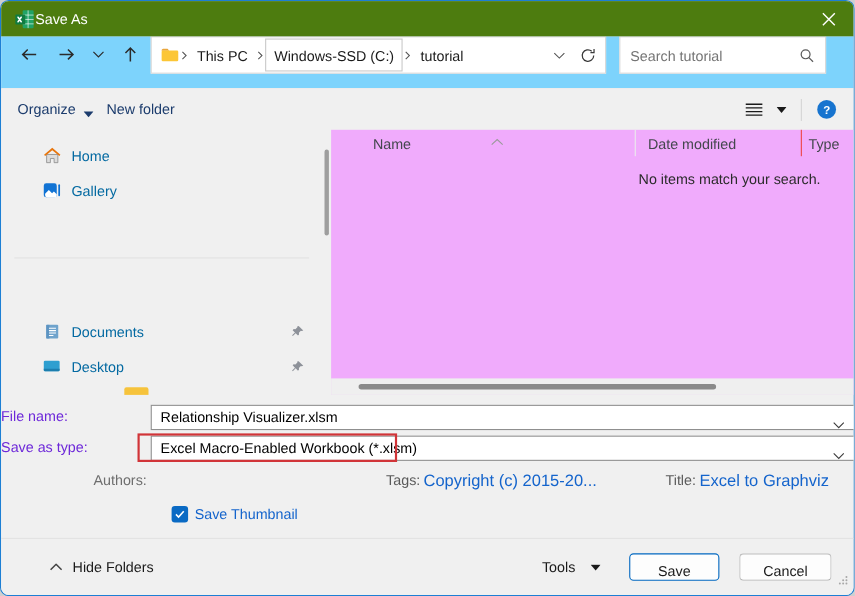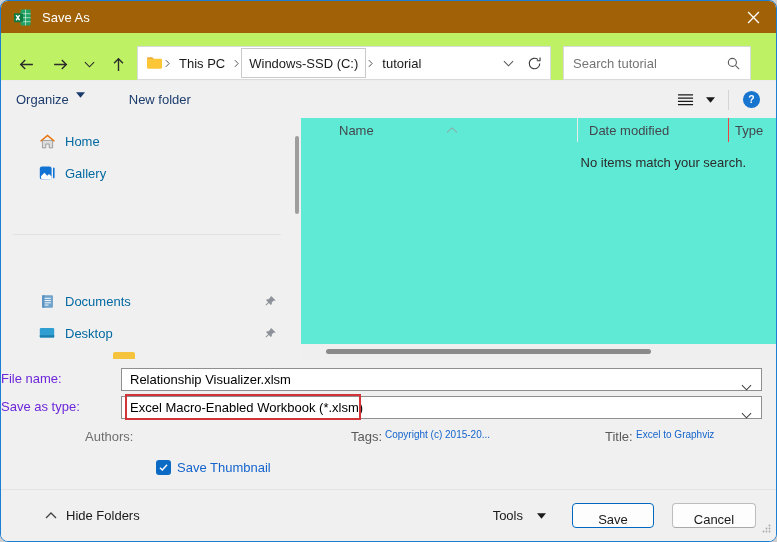--- a/index.html
+++ b/index.html
@@ -5,31 +5,31 @@
   * { margin:0; padding:0; box-sizing:border-box; }
   html,body { background:#cfcfcf; }
   body { font-family:"Liberation Sans", sans-serif; }
   .window{
     position:relative; width:777px; height:542px; margin:0 auto;
     background:#f0f0f0; border:1px solid #1d7fd4; border-radius:8px;
     overflow:hidden;
   }
   
   .titlebar{
-    height:32px; background:#a16207; display:flex; align-items:center;
-    padding-left:12px; gap:10px; position:relative;
+    height:32px; background:#4d7c0f; display:flex; align-items:center;
+    padding-left:12px; position:relative;
   }
   .titlebar .title{ color:#fff; font-size:13px; }
   .close-btn{
     position:absolute; right:0; top:0; width:46px; height:32px;
     display:flex; align-items:center; justify-content:center; cursor:pointer;
   }
   
   .navrow{
-    height:48px; background:#bef264; display:flex; align-items:flex-end;
+    height:48px; background:#7dd3fc; display:flex; align-items:flex-start;
     padding-left:8px; border-bottom:1px solid #ececec;
   }
   .nav-btn{ height:32px; display:flex; align-items:center; justify-content:center; }
   .nav-btn.w34{ width:34px; } .nav-btn.w24{ width:24px; }
   .addressbar{
     margin-left:2px; width:414px; height:34px; background:#fff;
     border:1px solid #d9d9d9; display:flex; align-items:center; padding:0 3px;
   }
   .crumb{ font-size:13px; color:#1a1a1a; padding:0 7px; height:30px; display:flex; align-items:center; white-space:nowrap; }
   .crumb.boxed{ border:1px solid #c9c9c9; }
@@ -40,60 +40,60 @@
     margin-left:12px; width:188px; height:34px; background:#fff;
     border:1px solid #d9d9d9; display:flex; align-items:center; padding:0 9px;
   }
   .searchbox input{
     flex:1; border:none; outline:none; font-size:13px; min-width:0;
     font-family:"Liberation Sans", sans-serif; color:#1a1a1a; background:transparent;
   }
   .searchbox input::placeholder{ color:#757575; }
   
   .cmdbar{ height:37px; display:flex; align-items:center; padding:0 15px; background:#f0f0f0; }
-  .cmd-item{ display:flex; align-items:flex-start; gap:7px; color:#1c3c6d; font-size:13px; cursor:pointer; }
-  .cmd-item.newfolder{ margin-left:44px; }
+  .cmd-item{ display:flex; align-items:flex-end; gap:7px; color:#1c3c6d; font-size:13px; cursor:pointer; }
+  .cmd-item.newfolder{ margin-left:12px; }
   .cmd-right{ margin-left:auto; display:flex; align-items:center; }
   .cmd-divider{ width:1px; height:20px; background:#d4d4d4; margin:0 13px; }
   
   .content{ height:241px; display:flex; background:#f0f0f0; }
   .sidebar{ width:300px; position:relative; flex:none; }
   .side-item{
     position:absolute; left:0; width:290px; height:24px; display:flex;
     align-items:center; padding-left:37px; cursor:pointer;
   }
   .side-item .icon{ width:18px; display:flex; justify-content:center; margin-right:9px; }
   .side-item .lbl{ font-size:13px; color:#0369a1; }
   .side-item .pin{ margin-left:auto; margin-right:14px; display:flex; }
   .side-sep{ position:absolute; top:116px; left:12px; width:268px; height:1px; background:#e2e2e2; }
   .side-scroll{ position:absolute; right:2px; top:18px; width:4px; height:78px; background:#9e9e9e; border-radius:2px; }
   .side-partial{ position:absolute; left:112px; top:234px; width:22px; height:7px; background:#f6c33c; border-radius:2px 2px 0 0; }
-  .listpane{ flex:1; background:#5eead4; position:relative; }
+  .listpane{ flex:1; background:#f0abfc; position:relative; }
   .list-header{ height:24px; display:flex; align-items:center; }
   .col{ font-size:13px; color:#44474e; height:100%; display:flex; align-items:center; }
   .col-name{ width:277px; padding-left:38px; border-right:1px solid #ebebeb; }
   .col-date{ width:151px; padding-left:11px; border-right:1px solid #ef4444; }
   .col-type{ flex:1; padding-left:6px; }
   .sort-caret{ position:absolute; left:145px; top:1px; }
   .empty-msg{ position:absolute; top:37px; left:0; right:30px; text-align:right; font-size:13px; color:#2b2b2b; }
   .hscroll{ position:absolute; left:0; right:0; bottom:0; height:15px; background:#efefef; }
   .hscroll .thumb{ position:absolute; left:25px; top:5px; width:325px; height:5px; background:#8a8a8a; border-radius:3px; }
   
   .formpanel{ position:relative; height:130px; background:#f0f0f0; }
   .flabel{ position:absolute; left:0; width:123px; text-align:left; font-size:13px; color:#6d28d9; }
   .combo{
-    position:absolute; left:120px; width:641px; height:23px; background:#fff;
+    position:absolute; left:136px; width:641px; height:23px; background:#fff;
     border:1px solid #8f8f8f; display:flex; align-items:center; padding:0 26px 0 8px;
   }
   .combo .val{ font-size:13px; color:#000; white-space:nowrap; overflow:hidden; }
   .combo input{ border:none; outline:none; width:100%; font-size:13px; font-family:"Liberation Sans", sans-serif; }
   .combo .chev{ position:absolute; right:9px; top:8px; }
   .red-box{ position:absolute; left:124px; top:35px; width:236px; height:26px; border:2px solid #d13438; z-index:5; pointer-events:none; }
   .meta-label{ position:absolute; top:70px; font-size:13px; color:#6e6e6e; }
-  .meta-link{ position:absolute; top:70px; font-size:10px; color:#1464cc; cursor:pointer; white-space:nowrap;text-align:center; }
+  .meta-link{ position:absolute; top:70px; font-size:15px; color:#1464cc; cursor:pointer; white-space:nowrap;text-align:center; }
   .chk{
     position:absolute; left:155px; top:101px; width:15px; height:15px;
     background:#0a6ac4; border-radius:3px; display:flex; align-items:center; justify-content:center; cursor:pointer;
   }
   .chk-label{ position:absolute; left:176px; top:101px; font-size:13px; color:#1464cc; cursor:pointer; }
   
   .footer{ height:52px; display:flex; align-items:center; padding:0 20px; background:#f0f0f0; border-top:1px solid #e3e3e3; position:relative; }
   .hidefolders{ margin-left:24px; display:flex; align-items:center; gap:9px; font-size:13px; color:#1a1a1a; cursor:pointer; }
   .foot-right{ margin-left:auto; display:flex; align-items:center; }
   .tools{ display:flex; align-items:center; gap:14px; font-size:13px; color:#1a1a1a; margin-right:26px; cursor:pointer; }

